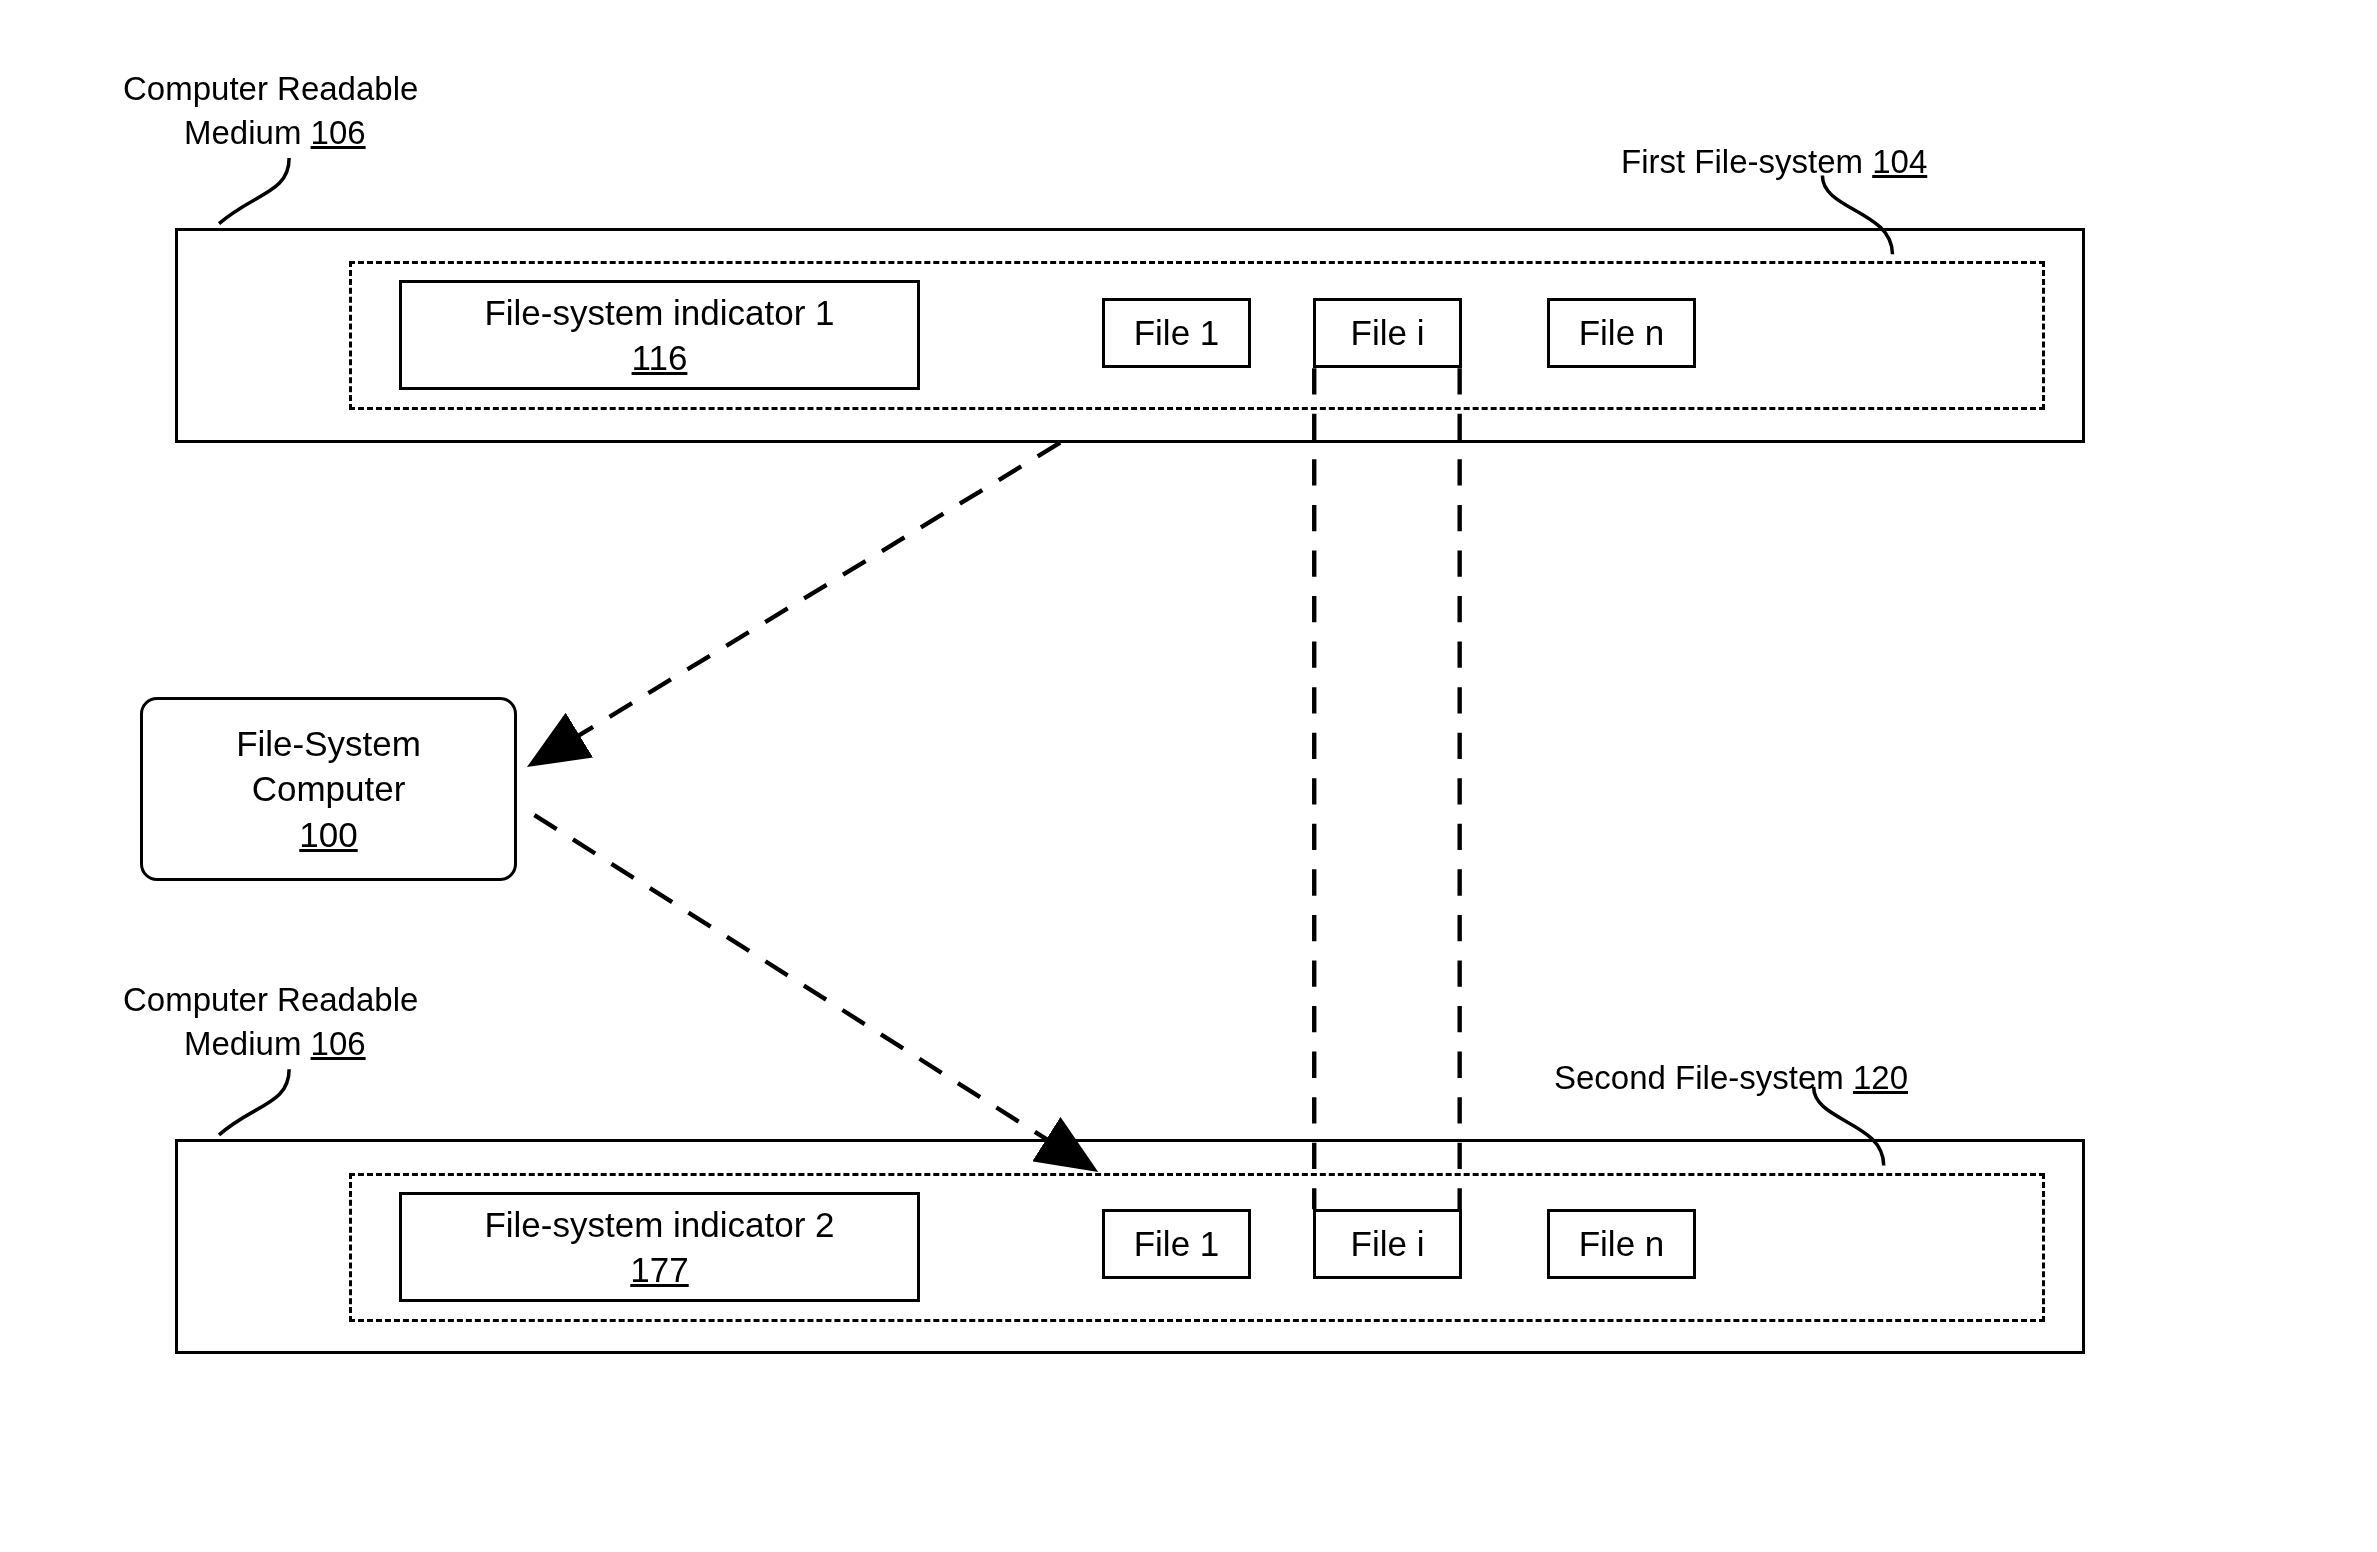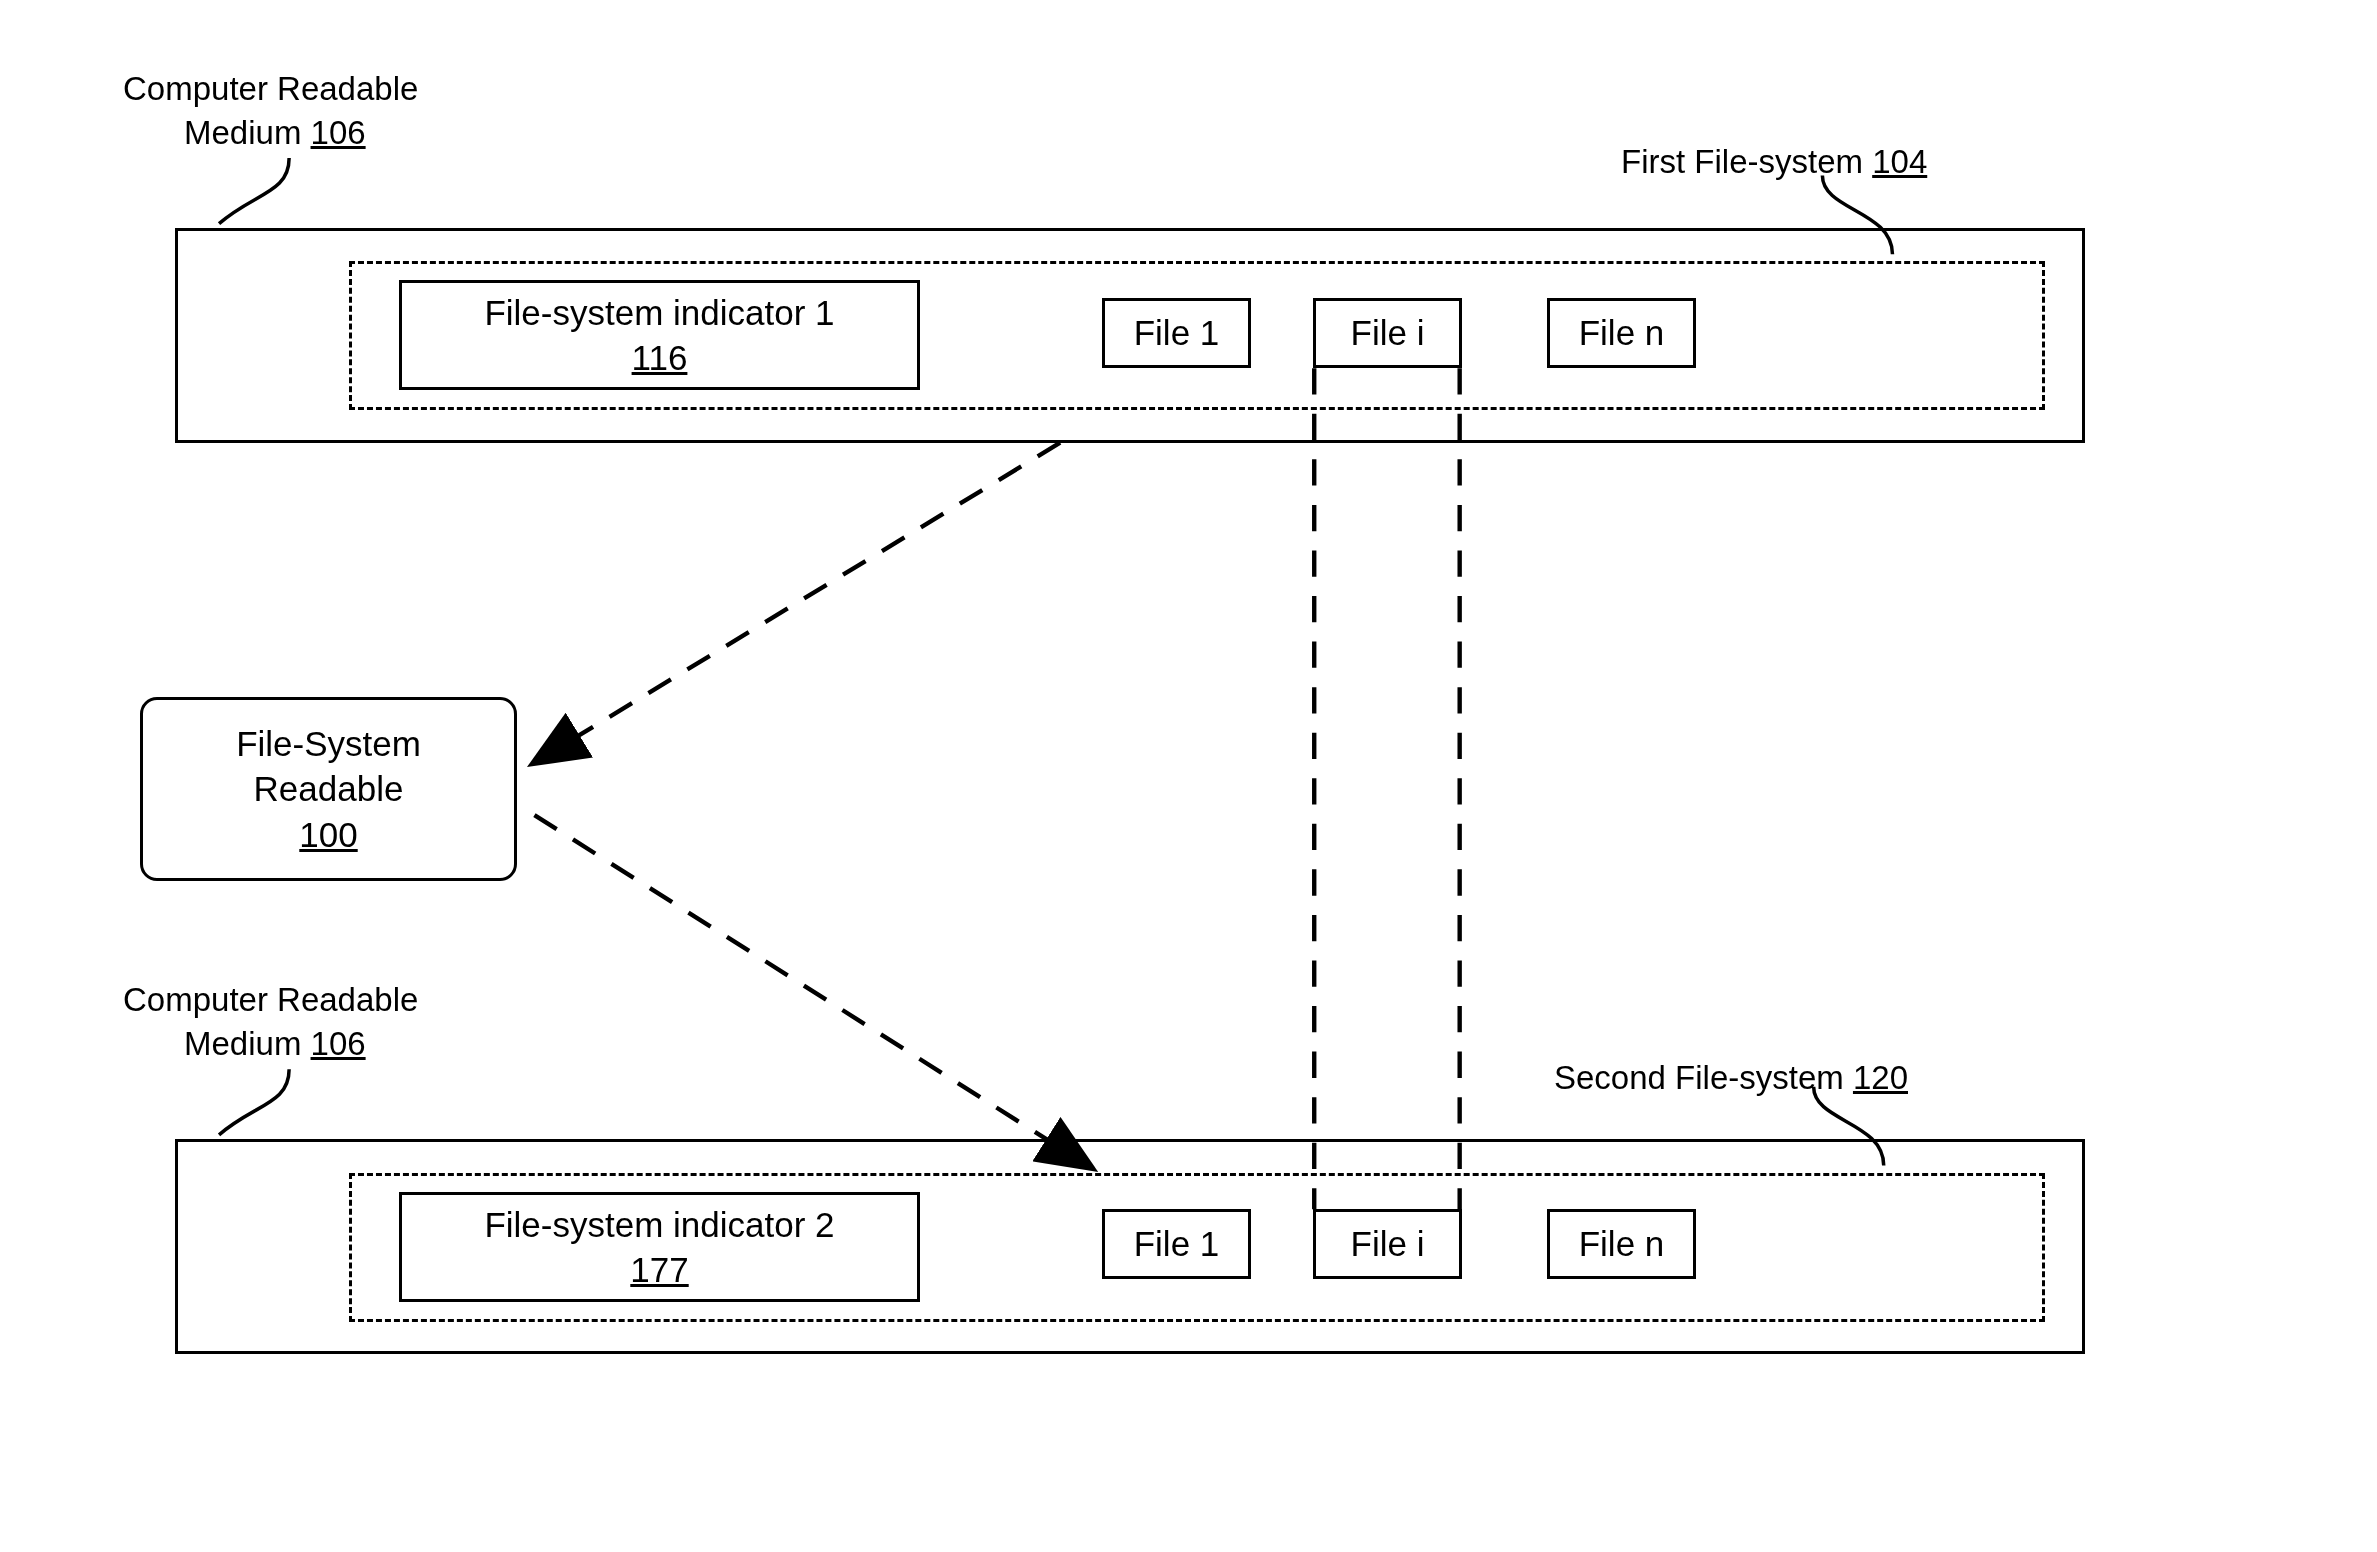--- a/index.html
+++ b/index.html
@@ -61,21 +61,21 @@
   <span>File-system indicator 1</span>
   <span class="underline">116</span>
 </div>
 
 <div class="box center-text" style="left:1102px; top:298px; width:149px; height:70px;">File 1</div>
 <div class="box center-text" style="left:1313px; top:298px; width:149px; height:70px;">File i</div>
 <div class="box center-text" style="left:1547px; top:298px; width:149px; height:70px;">File n</div>
 
 <div class="box center-text" style="left:140px; top:697px; width:377px; height:184px;border-radius:17px;">
   <span>File-System</span>
-  <span>Readable</span>
+  <span>Computer</span>
   <span class="underline">100</span>
 </div>
 
 <div class="label" style="left:123px; top:981px;">Computer Readable</div>
 <div class="label" style="left:184px; top:1025px;">
   <span>Medium </span><span class="underline">106</span>
 </div>
 
 <div class="label" style="left:1554px; top:1043px;margin-top:16px;">
   <span>Second File-system </span><span class="underline">120</span>

